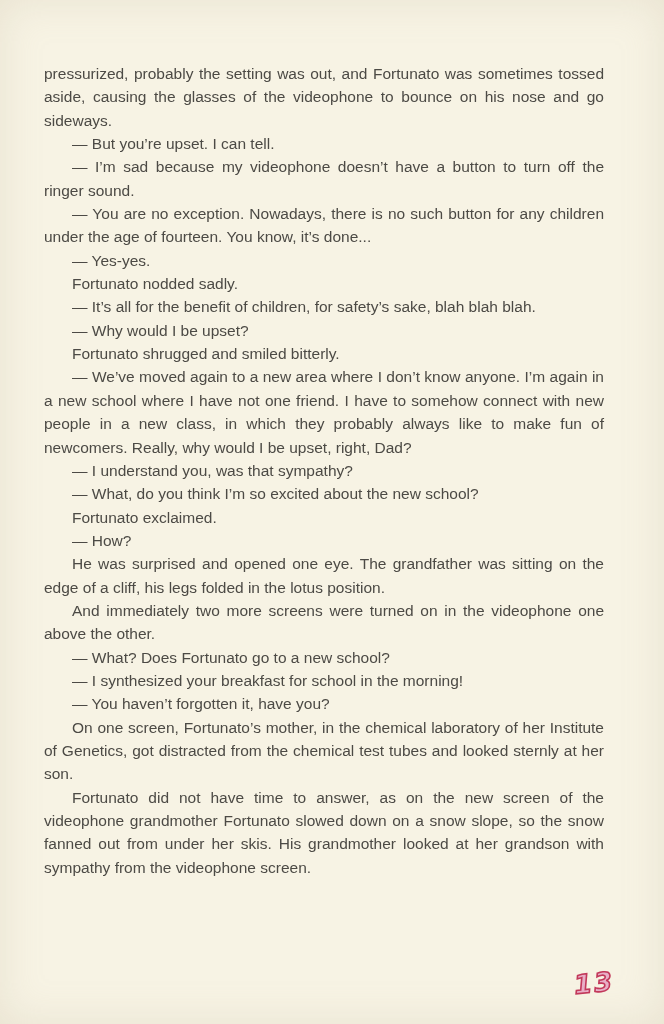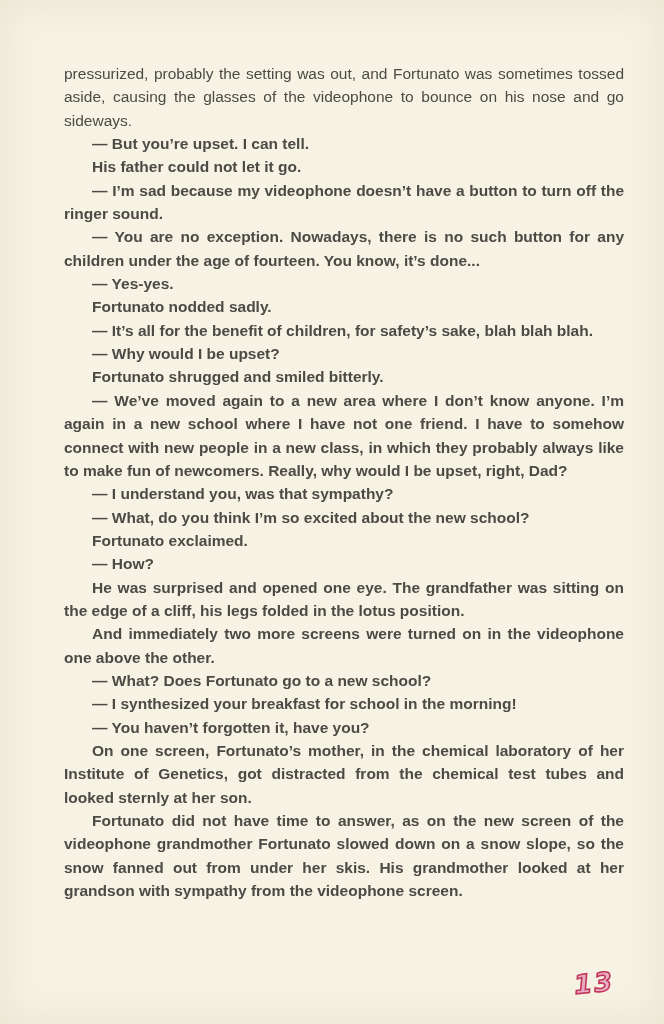--- a/index.html
+++ b/index.html
@@ -11,34 +11,33 @@
     width: 664px;
     height: 1024px;
     background: #f7f3e4;
     box-shadow: inset 0 0 40px rgba(190,180,150,0.25);
     overflow: hidden;
     font-family: "Liberation Sans", sans-serif;
   }
   .text-block {
     position: absolute;
     top: 62px;
-    left: 64px;
+    left: 44px;
     width: 560px;
     color: #4c4a45;
     font-size: 15.5px;
     line-height: 23.35px;
     text-align: justify;
   }
   .text-block p {
     margin: 0;
     padding: 0;
   }
   .text-block p.indent {
     text-indent: 28px;
-    font-weight: bold;
   }
   .page-number {
     position: absolute;
     right: 50px;
     bottom: 26px;
     font-family: "DejaVu Sans", sans-serif;
     font-weight: bold;
     font-style: italic;
     font-size: 26px;
     letter-spacing: 2px;
@@ -48,21 +47,20 @@
     transform: rotate(-6deg);
   }
 </style>
 </head>
 <body>
 
 <div class="page">
   <div class="text-block" id="paragraphs">
       <p>pressurized, probably the setting was out, and Fortunato was sometimes tossed aside, causing the glasses of the videophone to bounce on his nose and go sideways.</p>
       <p class="indent">— But you’re upset. I can tell.</p>
-      <p class="indent">His father could not let it go.</p>
       <p class="indent">— I’m sad because my videophone doesn’t have a button to turn off the ringer sound.</p>
       <p class="indent">— You are no exception. Nowadays, there is no such button for any children under the age of fourteen. You know, it’s done...</p>
       <p class="indent">— Yes-yes.</p>
       <p class="indent">Fortunato nodded sadly.</p>
       <p class="indent">— It’s all for the benefit of children, for safety’s sake, blah blah blah.</p>
       <p class="indent">— Why would I be upset?</p>
       <p class="indent">Fortunato shrugged and smiled bitterly.</p>
       <p class="indent">— We’ve moved again to a new area where I don’t know anyone. I’m again in a new school where I have not one friend. I have to somehow connect with new people in a new class, in which they probably always like to make fun of newcomers. Really, why would I be upset, right, Dad?</p>
       <p class="indent">— I understand you, was that sympathy?</p>
       <p class="indent">— What, do you think I’m so excited about the new school?</p>

